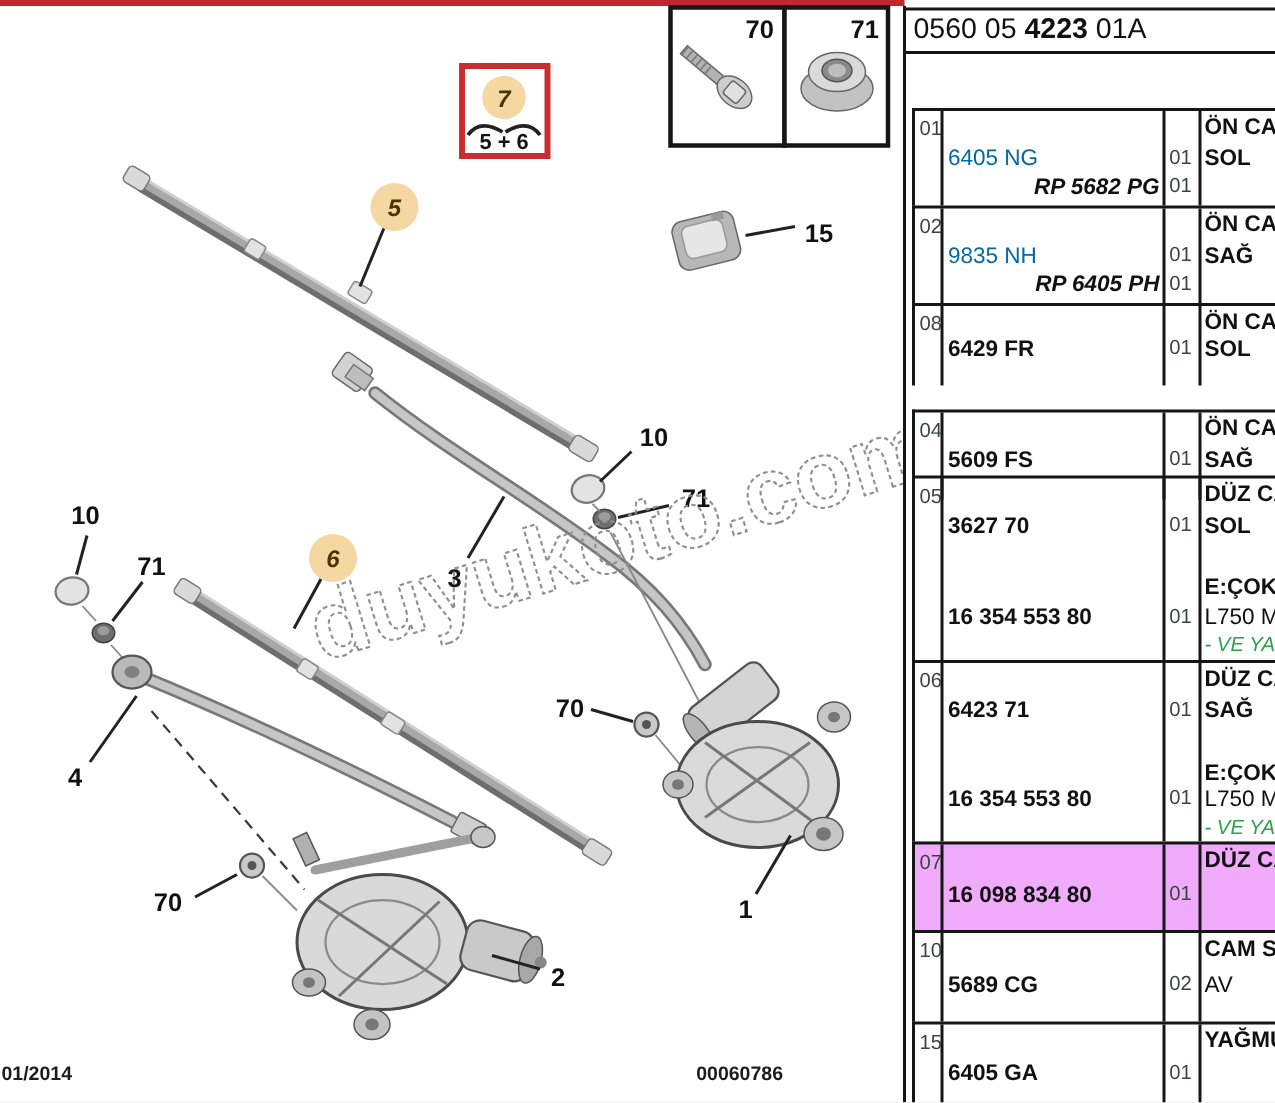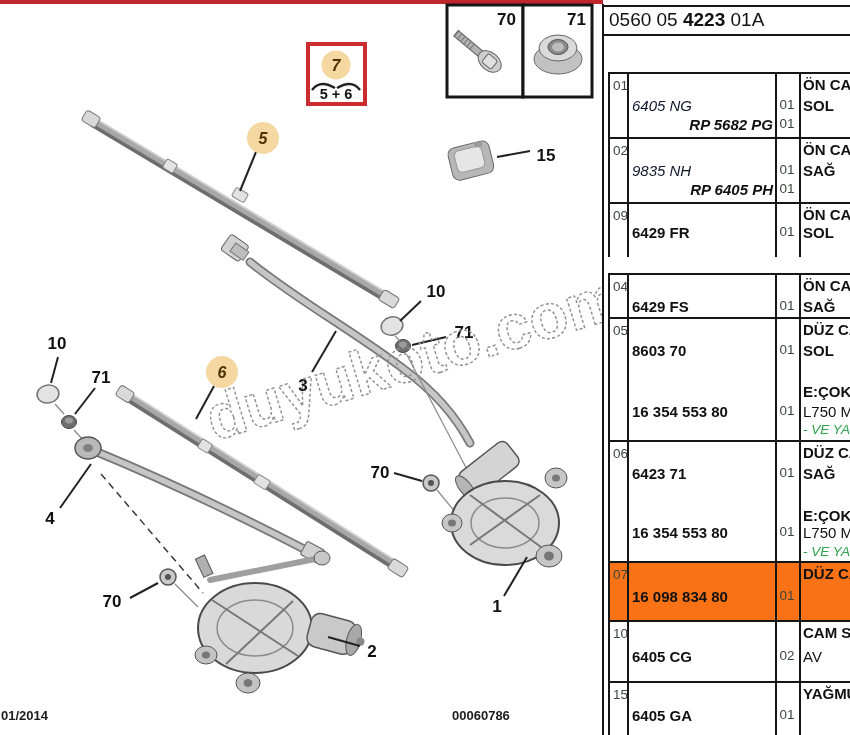--- a/index.html
+++ b/index.html
@@ -2,38 +2,38 @@
 <html><head>
 <meta charset="utf-8">
 <style>
   html,body{margin:0;padding:0;background:#e8e8e8}
   #app{position:relative;width:850px;height:735px;background:#fff;overflow:hidden;
        font-family:"Liberation Sans",sans-serif;color:#111}
   .redbar{position:absolute;left:0;top:0;width:603px;height:4px;background:#c0272d}
   .vdiv{position:absolute;left:602px;top:4px;height:731px;width:2px;background:#161616}
   .footer{position:absolute;font-size:13px;font-weight:bold;color:#1c1c1c}
   #footL{left:1px;top:708px}
-  #footR{left:452px;top:708px;width:70px;text-align:left}
+  #footR{left:452px;top:708px;width:70px;text-align:right}
   .pane{position:absolute;left:602px;top:0;width:248px;height:735px}
   .doc-header{position:absolute;left:0;top:5px;width:246px;height:25px;
        border-top:2px solid #161616;border-bottom:2px solid #161616;
        font-size:19px;padding-left:7px;padding-top:2px;white-space:nowrap}
   .doc-header .b{font-weight:bold}
   .row{position:absolute;left:6px;width:240px;border-top:2px solid #161616;border-left:2px solid #161616}
   .row .v{position:absolute;top:0;height:100%;width:2px;background:#161616}
   .v1{left:17px}.v2{left:165px}.v3{left:189px}
   .ref{position:absolute;left:3px;top:4px;font-size:13.5px;color:#39453f}
   .qty{position:absolute;left:165px;width:24px;text-align:center;font-size:13.5px;color:#39453f}
   .pl{position:absolute;left:22px;font-size:15px;font-weight:bold;white-space:nowrap}
-  .pl.alt{font-weight:normal;font-style:italic;color:#0f172a}
+  .pl.alt{font-weight:normal;color:#0369a1}
   .pl.rp{left:auto;right:77px;font-style:italic;font-weight:bold}
   .desc{position:absolute;left:193px;font-size:15px;font-weight:bold;white-space:nowrap}
   .desc.reg{font-weight:normal}
   .note{position:absolute;left:193px;font-size:13.5px;font-style:italic;color:#2ea24b;white-space:nowrap}
-  .hl{background:#f97316}
+  .hl{background:#f0abfc}
   svg text{font-family:"Liberation Sans",sans-serif}
   .lbl{font-size:17px;font-weight:bold;fill:#111;text-anchor:middle}
   .cnum{font-size:16px;font-weight:bold;font-style:italic;fill:#4a3400;text-anchor:middle}
   .legnum{font-size:17px;font-weight:bold;fill:#111;text-anchor:end}
   .combosub{font-size:14.5px;font-weight:bold;fill:#111;text-anchor:middle}
 </style>
 </head>
 <body>
 
 <div id="app">
@@ -273,44 +273,44 @@
       <span class="qty" style="top:23px">01</span>
       <span class="qty" style="top:42px">01</span>
       <span class="desc" style="top:2px">ÖN CAM</span>
       <span class="desc" style="top:23px">SAĞ</span>
     </div>
 
     <div class="row" style="top:202px;height:53px">
       <span class="v v1"></span>
         <span class="v v2"></span>
         <span class="v v3"></span>
-      <span class="ref">09</span>
+      <span class="ref">08</span>
       <span class="pl" style="top:20px">6429 FR</span>
       <span class="qty" style="top:20px">01</span>
       <span class="desc" style="top:2px">ÖN CAM</span>
       <span class="desc" style="top:20px">SOL</span>
     </div>
 
     <div class="row" style="top:273px;height:58px">
       <span class="v v1"></span>
         <span class="v v2"></span>
         <span class="v v3"></span>
       <span class="ref">04</span>
-      <span class="pl" style="top:23px">6429 FS</span>
+      <span class="pl" style="top:23px">5609 FS</span>
       <span class="qty" style="top:23px">01</span>
       <span class="desc" style="top:2px">ÖN CAM</span>
       <span class="desc" style="top:23px">SAĞ</span>
     </div>
 
     <div class="row" style="top:317px;height:121px">
       <span class="v v1"></span>
         <span class="v v2"></span>
         <span class="v v3"></span>
       <span class="ref">05</span>
-      <span class="pl" style="top:23px">8603 70</span>
+      <span class="pl" style="top:23px">3627 70</span>
       <span class="qty" style="top:23px">01</span>
       <span class="desc" style="top:2px">DÜZ CAM</span>
       <span class="desc" style="top:23px">SOL</span>
       <span class="desc" style="top:64px">E:ÇOK</span>
       <span class="pl" style="top:84px">16 354 553 80</span>
       <span class="qty" style="top:84px">01</span>
       <span class="desc reg" style="top:84px">L750 MM</span>
       <span class="note" style="top:103px">- VE YAĞ</span>
     </div>
 
@@ -338,21 +338,21 @@
       <span class="pl" style="top:25px">16 098 834 80</span>
       <span class="qty" style="top:25px">01</span>
       <span class="desc" style="top:2px">DÜZ CAM</span>
     </div>
 
     <div class="row" style="top:620px;height:59px">
       <span class="v v1"></span>
         <span class="v v2"></span>
         <span class="v v3"></span>
       <span class="ref">10</span>
-      <span class="pl" style="top:26px">6405 CG</span>
+      <span class="pl" style="top:26px">5689 CG</span>
       <span class="qty" style="top:26px">02</span>
       <span class="desc" style="top:2px">CAM SİL</span>
       <span class="desc reg" style="top:26px">AV</span>
     </div>
 
     <div class="row" style="top:681px;height:56px">
       <span class="v v1"></span>
         <span class="v v2"></span>
         <span class="v v3"></span>
       <span class="ref">15</span>

